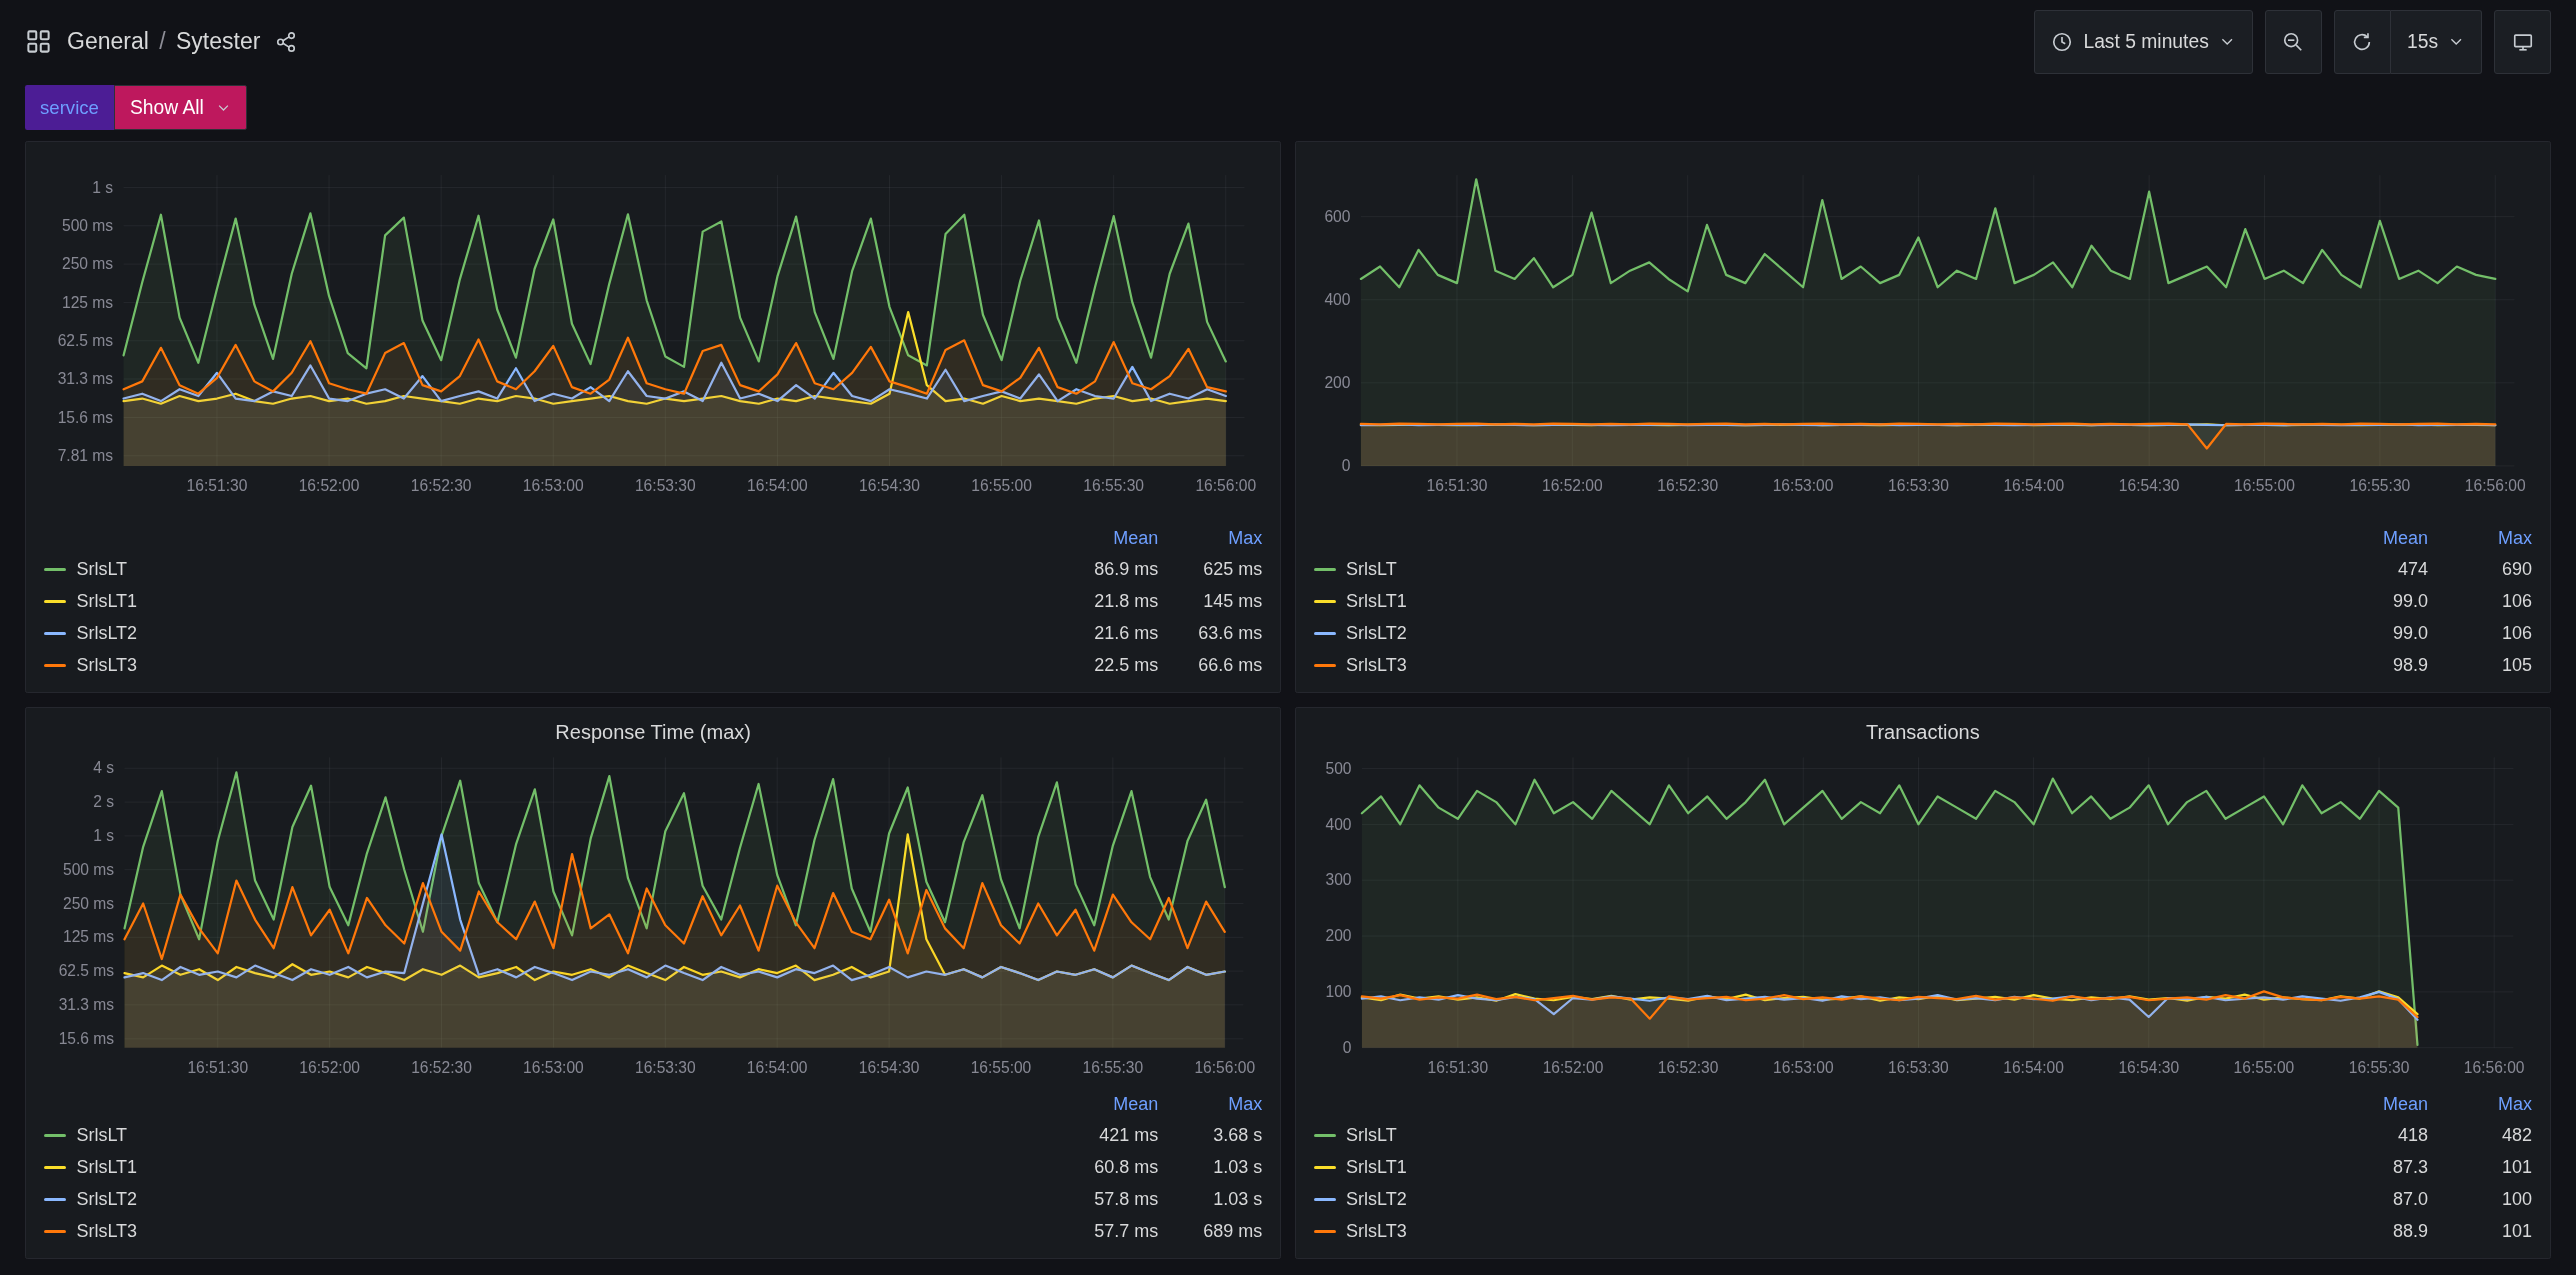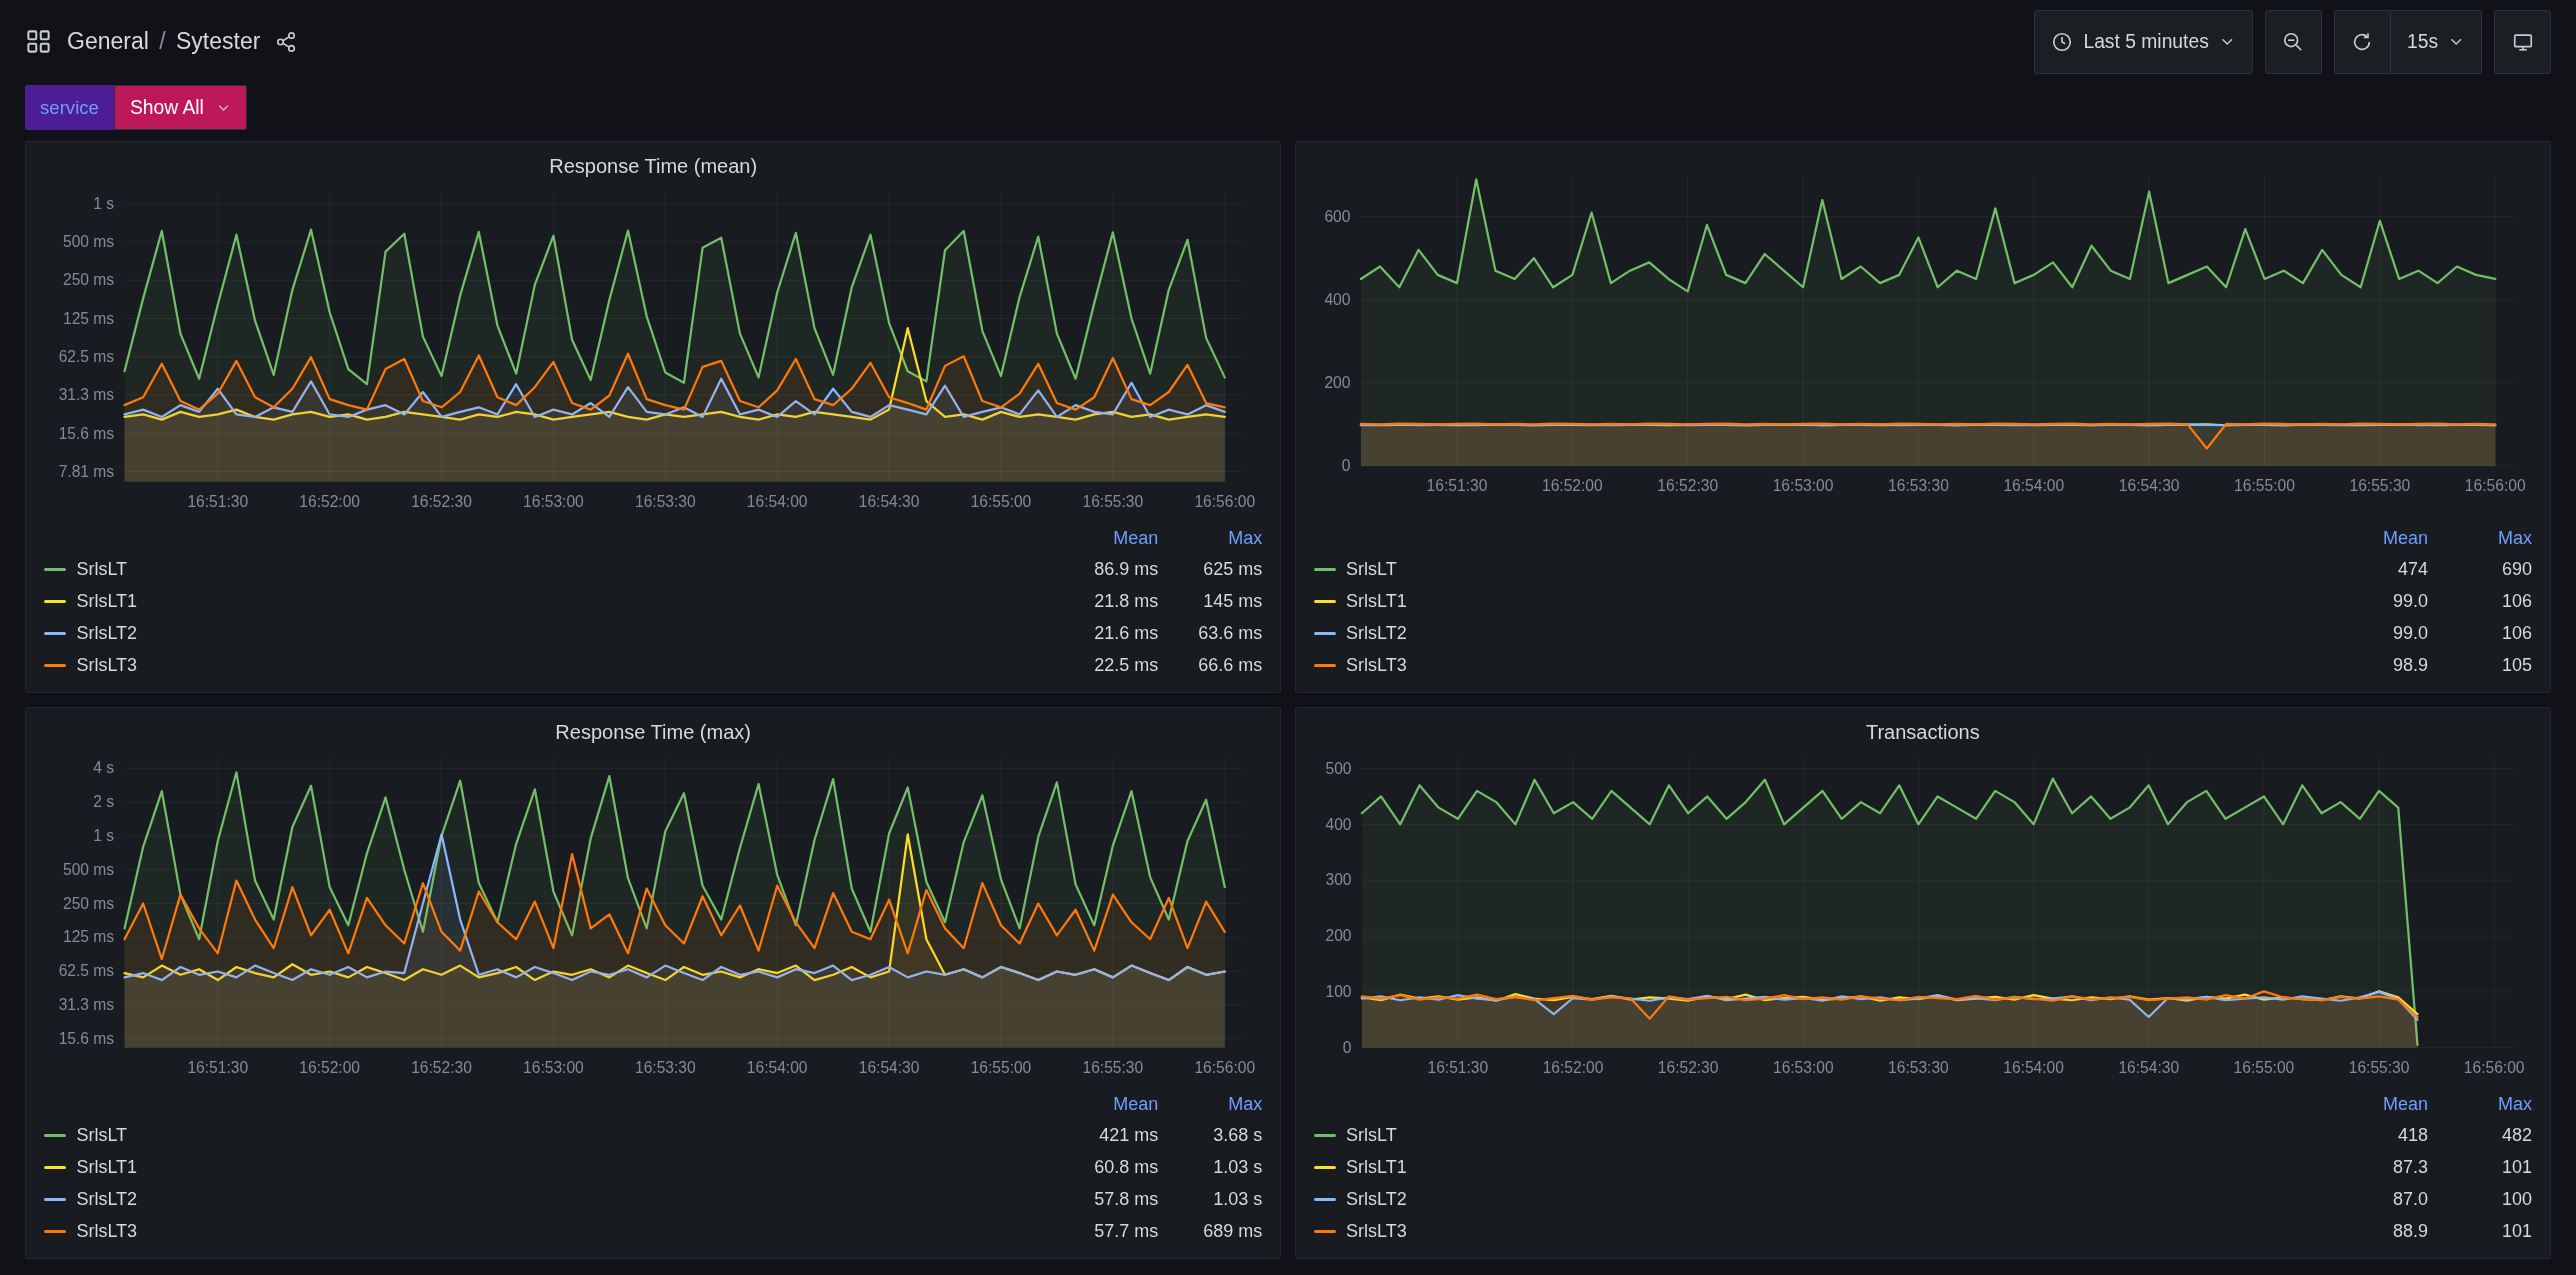--- a/index.html
+++ b/index.html
@@ -145,21 +145,20 @@
       <svg width="15" height="15" viewBox="0 0 24 24" fill="none" stroke="currentColor" stroke-width="2">
           <polyline points="5 9 12 16 19 9"></polyline>
         </svg>
     </span>
   </button>
 </div>
 
 <main class="grid">
 
   <section class="panel">
-    <h2 class="panel-title">Response Time (mean)</h2>
     <div class="chart-wrap">
       <svg class="chart" viewBox="0 0 1638 453">
           <line x1="107" x2="1614" y1="391.34961583162544" y2="391.34961583162544" stroke="rgba(204,204,220,0.09)" stroke-width="1"></line>
           <text x="93" y="398.34961583162544" fill="rgba(204,204,220,0.62)" font-size="21" text-anchor="end">7.81 ms</text>
           <line x1="107" x2="1614" y1="339.9112026521866" y2="339.9112026521866" stroke="rgba(204,204,220,0.09)" stroke-width="1"></line>
           <text x="93" y="346.9112026521866" fill="rgba(204,204,220,0.62)" font-size="21" text-anchor="end">15.6 ms</text>
           <line x1="107" x2="1614" y1="288.1396215973149" y2="288.1396215973149" stroke="rgba(204,204,220,0.09)" stroke-width="1"></line>
           <text x="93" y="295.1396215973149" fill="rgba(204,204,220,0.62)" font-size="21" text-anchor="end">31.3 ms</text>
           <line x1="107" x2="1614" y1="236.72481305387572" y2="236.72481305387572" stroke="rgba(204,204,220,0.09)" stroke-width="1"></line>
           <text x="93" y="243.72481305387572" fill="rgba(204,204,220,0.62)" font-size="21" text-anchor="end">62.5 ms</text>

